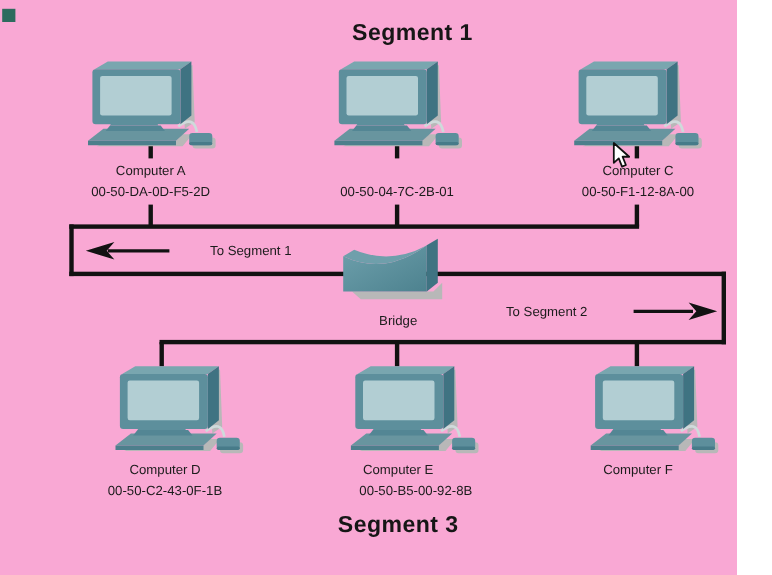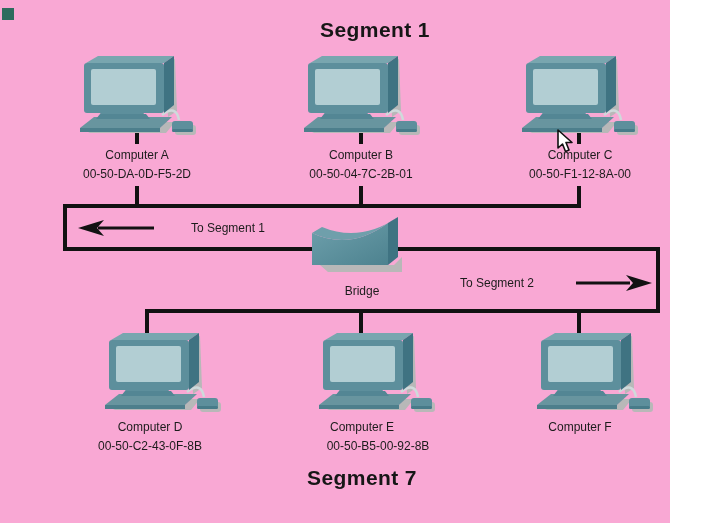--- a/index.html
+++ b/index.html
@@ -65,21 +65,21 @@
         <path d="M4,18 Q42,36 80,8 L80,50 L4,50 Z" fill="url(#bfront)"></path>
         <path d="M4,18 Q42,36 80,8 L90,2 Q52,28 14,12 Z" fill="#6f9fab"></path>
         <path d="M80,8 L90,2 L90,42 L80,50 Z" fill="#3f7382"></path>
       </symbol>
     </defs>
   </svg>
 
   <div class="corner-square"></div>
 
   <div class="title" style="left:375px;top:18px">Segment 1</div>
-  <div class="title" style="left:362px;top:466px">Segment 7</div>
+  <div class="title" style="left:362px;top:466px">Segment 3</div>
 
   <div class="hline" style="left:63px;top:204px;width:518px"></div>
   <div class="vline" style="left:63px;top:204px;height:47px"></div>
   <div class="hline" style="left:63px;top:247px;width:597px"></div>
   <div class="vline" style="left:656px;top:247px;height:66px"></div>
   <div class="hline" style="left:145px;top:309px;width:515px"></div>
 
   <div class="vline" style="left:135px;top:131px;height:13px"></div>
   <div class="vline" style="left:359px;top:131px;height:13px"></div>
   <div class="vline" style="left:577px;top:131px;height:13px"></div>
@@ -103,21 +103,20 @@
       </svg>
   </div>
   <div class="computer" style="left:520px;top:53px">
     <svg viewBox="0 0 120 84" width="120" height="84">
         <use href="#pc"></use>
       </svg>
   </div>
 
   <div class="cl" style="left:137px;top:146px">Computer A</div>
   <div class="cl" style="left:137px;top:165px">00-50-DA-0D-F5-2D</div>
-  <div class="cl" style="left:361px;top:146px">Computer B</div>
   <div class="cl" style="left:361px;top:165px">00-50-04-7C-2B-01</div>
   <div class="cl" style="left:580px;top:146px">Computer C</div>
   <div class="cl" style="left:580px;top:165px">00-50-F1-12-8A-00</div>
 
   <svg class="arrow" style="left:76px;top:218px" width="82" height="20" viewBox="0 0 82 20">
     <line x1="22" y1="10" x2="78" y2="10" stroke="#121212" stroke-width="3"></line>
     <path d="M2,10 L28,2 L21,10 L28,18 Z" fill="#121212"></path>
   </svg>
   <div class="cl" style="left:228px;top:219px">To Segment 1</div>
 
@@ -144,21 +143,21 @@
         <use href="#pc"></use>
       </svg>
   </div>
   <div class="computer" style="left:535px;top:330px">
     <svg viewBox="0 0 120 84" width="120" height="84">
         <use href="#pc"></use>
       </svg>
   </div>
 
   <div class="cl" style="left:150px;top:418px">Computer D</div>
-  <div class="cl" style="left:150px;top:437px">00-50-C2-43-0F-8B</div>
+  <div class="cl" style="left:150px;top:437px">00-50-C2-43-0F-1B</div>
   <div class="cl" style="left:362px;top:418px">Computer E</div>
   <div class="cl" style="left:378px;top:437px">00-50-B5-00-92-8B</div>
   <div class="cl" style="left:580px;top:418px">Computer F</div>
 
   <svg class="cursor" viewBox="0 0 20 24">
     <path d="M2,1 L2,19 L6.5,15 L9.5,22.5 L13,21 L10,13.5 L16,13.5 Z" fill="#ffffff" stroke="#111111" stroke-width="1.6" stroke-linejoin="round"></path>
   </svg>
 
 </div>
 

